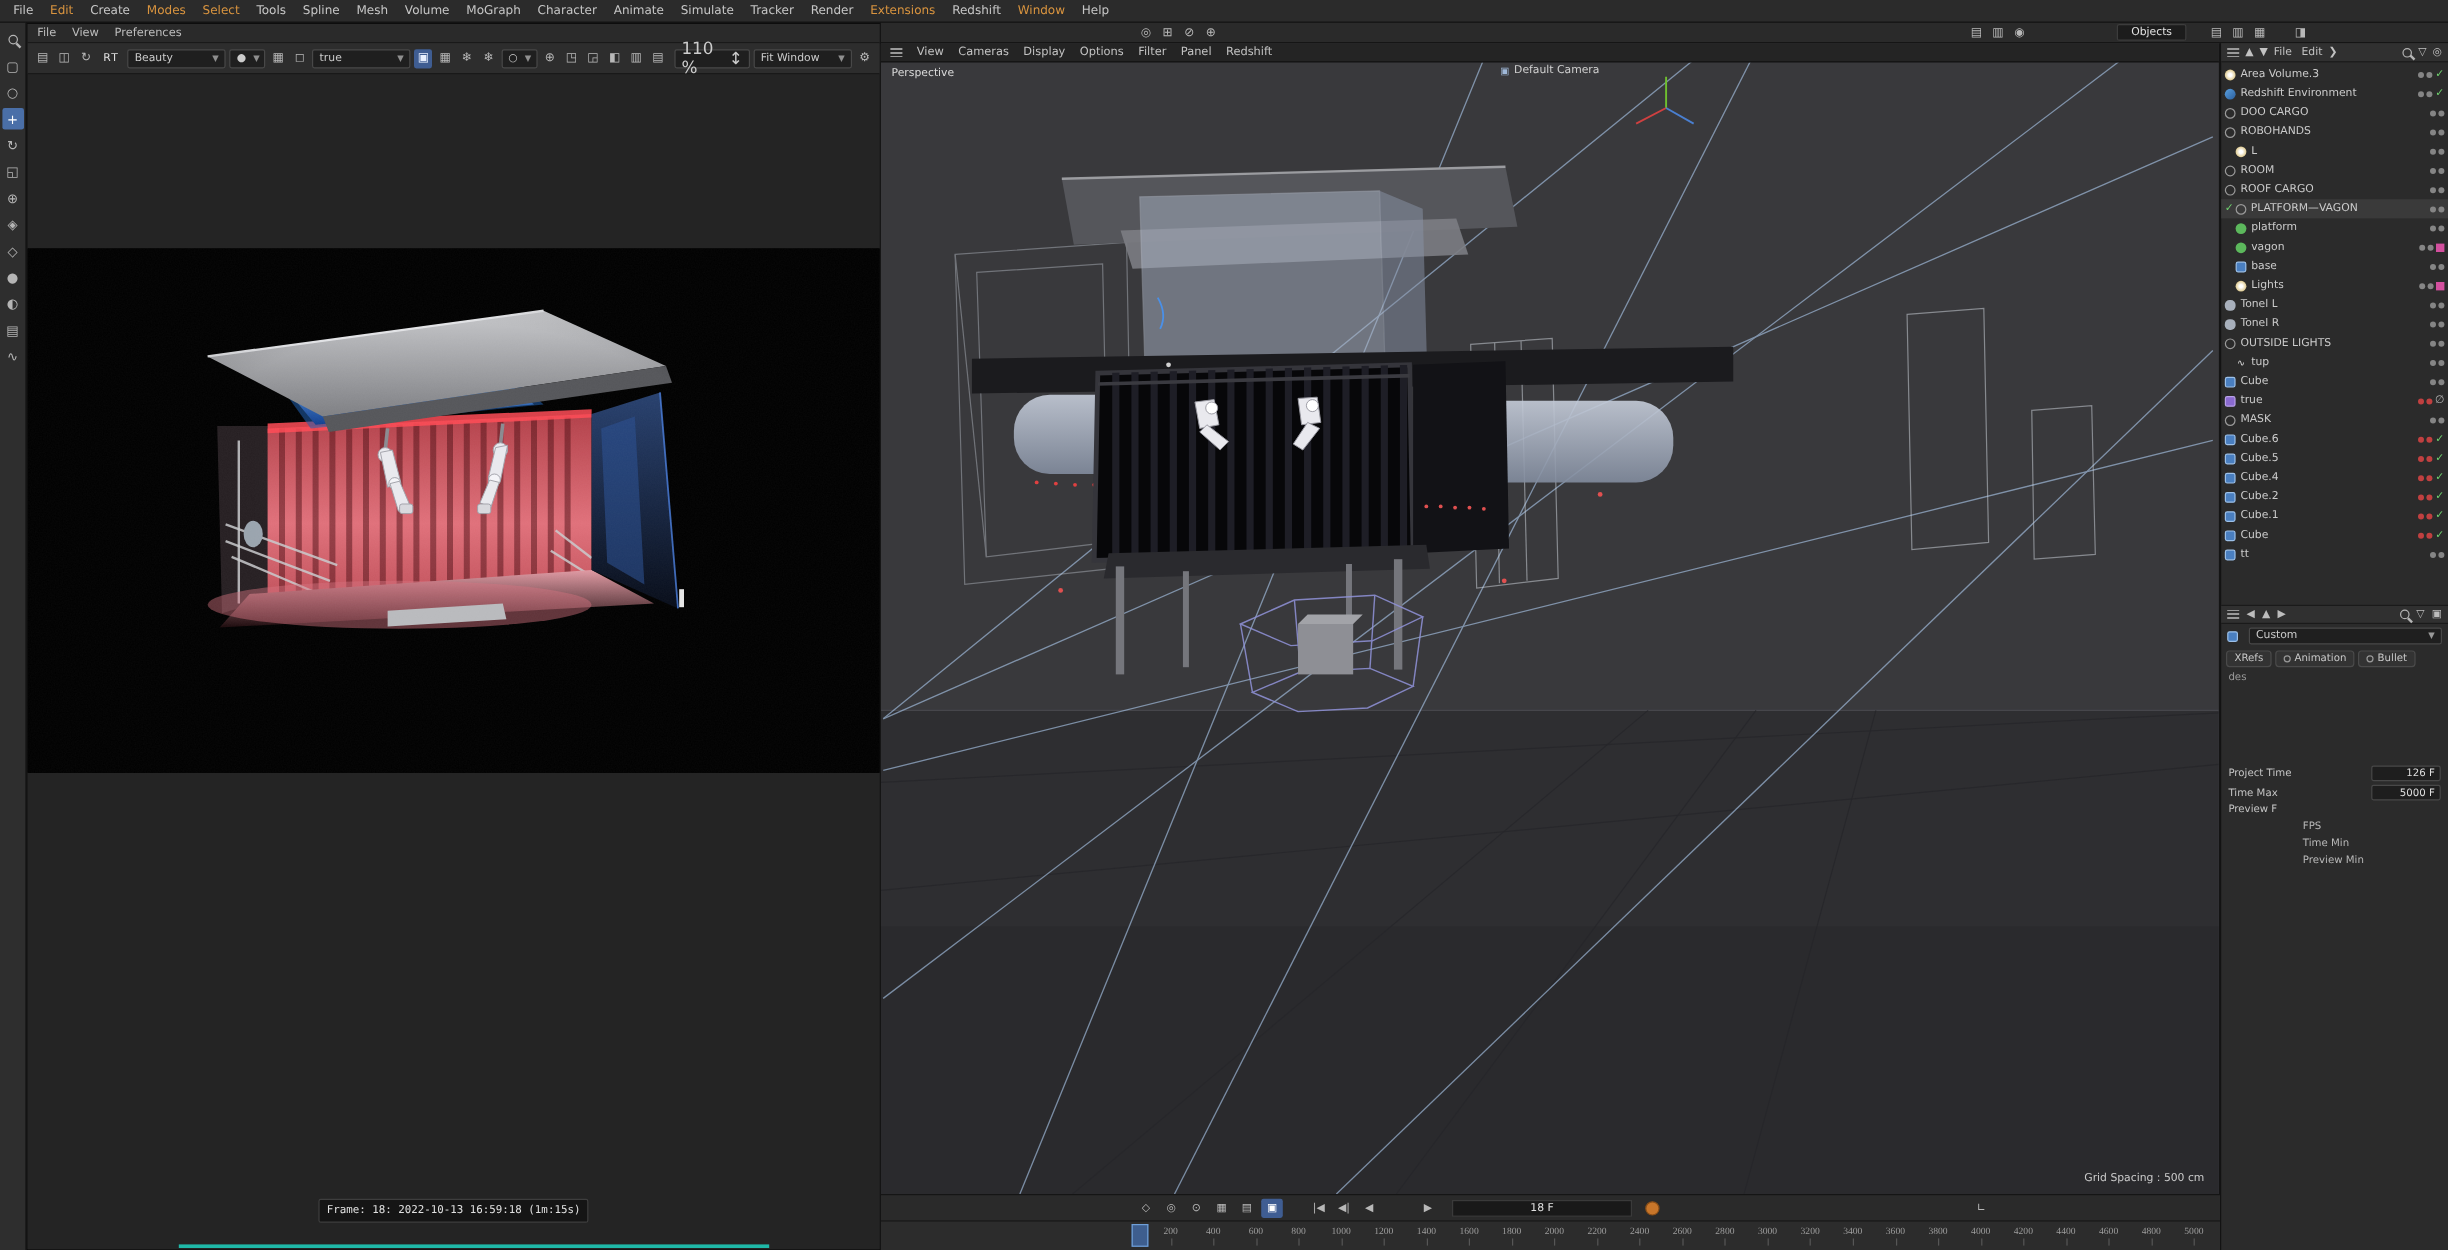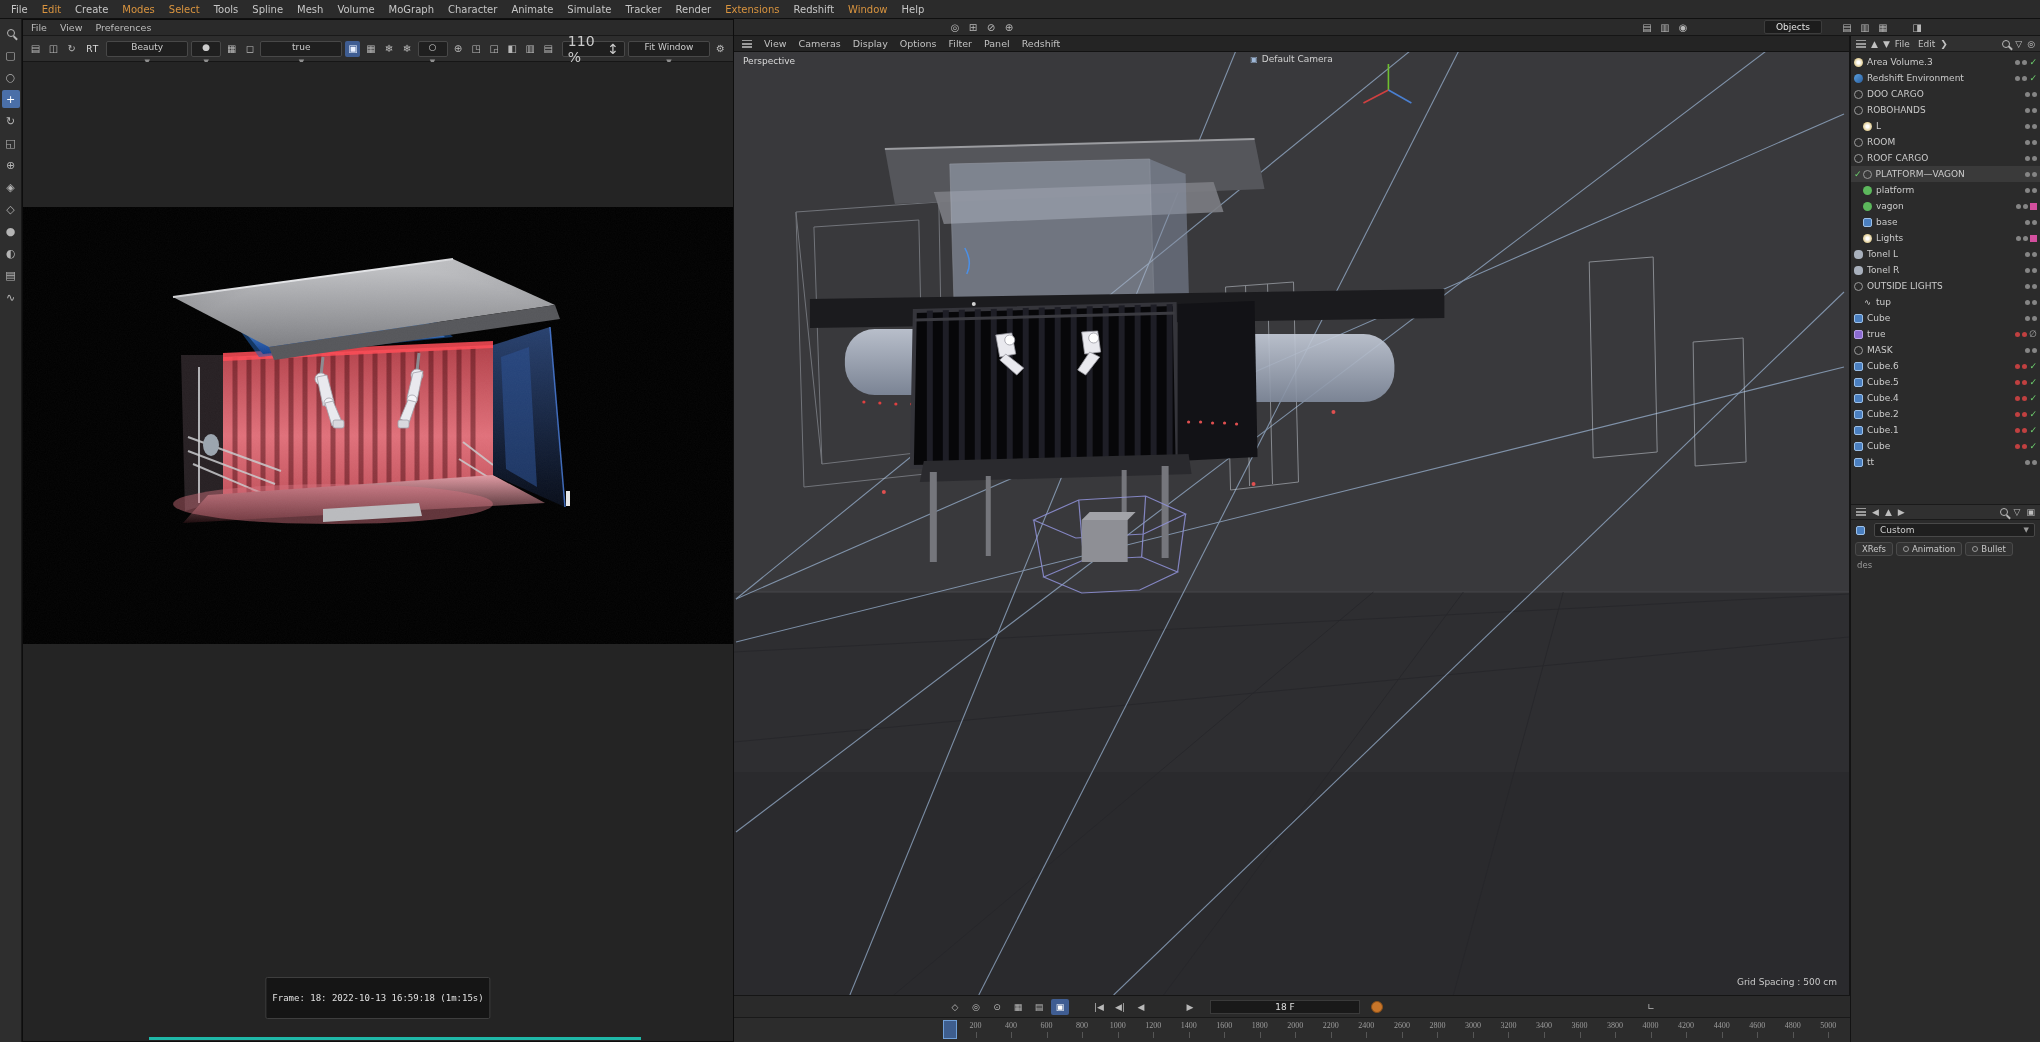--- a/index.html
+++ b/index.html
@@ -33,32 +33,32 @@
   .rv-menu { height:16px; display:flex; align-items:center; gap:13px; font-size:9.5px; color:#bdbdbd;
              padding:0 8px; background:#2a2a2a; border-bottom:1px solid #191919; }
   .rv-tools { height:26px; background:#2d2d2d; display:flex; align-items:center; padding:0 5px;
               gap:3px; border-bottom:1px solid #161616; }
   .rvt-icon { width:18px; height:16px; display:flex; align-items:center; justify-content:center;
               color:#b8b8b8; font-size:10px; border-radius:2px; }
   .rvt-icon.active { background:#3f5d92; color:#e8f0ff; }
   .rvt-text { font-size:9px; color:#e0e0e0; padding:0 4px; letter-spacing:1px; }
   .rvt-drop { height:16px; background:#1f1f1f; border:1px solid #484848; border-radius:2px;
               color:#ccc; font-size:9px; display:flex; align-items:center; justify-content:space-between;
-              padding:0 5px; gap:6px; min-width:82px;flex-direction:column; }
+              padding:0 5px; gap:6px; min-width:82px; }
   .rvt-drop.mini { min-width:30px; }
   .rvt-drop .arr { font-size:7px; color:#8f8f8f; }
   .rvt-spin { height:16px; background:#1f1f1f; border:1px solid #484848; font-size:14px; color:#ccc;
               display:flex; align-items:center; gap:5px; padding:0 5px; border-radius:2px; }
   .rvt-spacer { flex:1; }
   .rv-body { flex:1; position:relative; background:#242424; }
   .rv-canvas { position:absolute; left:0; top:145px; width:710px; height:437px; background:#000; }
   .rv-canvas svg { width:100%; height:100%; display:block; }
   .rv-status { position:absolute; left:50%; transform:translateX(-50%); bottom:22px;
                font-family:"DejaVu Sans Mono","Liberation Mono",monospace; font-size:9px; color:#e0e0e0;
-               background:#151515; border:1px solid #3e3e3e; border-radius:2px; padding:15px 6px; white-space:nowrap;text-align:right; }
+               background:#151515; border:1px solid #3e3e3e; border-radius:2px; padding:4px 6px; white-space:nowrap;text-align:right; }
   .rv-progress { position:absolute; bottom:1px; left:126px; width:492px; height:3px; }
 
   
   #toptoolbar { left:734px; top:19px; width:1306px; height:17px; background:#2a2a2a;
                 border-bottom:1px solid #151515; display:flex; align-items:center; }
   .objects-btn { background:#1c1c1c; border:1px solid #3c3c3c; color:#e2e2e2; font-size:9px;
                  padding:1px 11px; border-radius:2px; white-space:nowrap; }
 
   
   #viewport { left:734px; top:36px; width:1116px; height:959px; background:#38383b;
@@ -832,13 +832,29 @@
       <div class="am-tab">
         <span class="radio"></span>
         <span>Animation</span>
       </div>
       <div class="am-tab">
         <span class="radio"></span>
         <span>Bullet</span>
       </div>
     </div>
   <div class="am-mode">des</div>
+  <div class="am-fields">
+      <div class="am-field">
+        <span>Project Time</span>
+        <div class="am-val">126 F</div>
+      </div>
+      <div class="am-field">
+        <span>Time Max</span>
+        <div class="am-val">5000 F</div>
+      </div>
+      <div class="am-field">
+        <span>Preview F</span>
+      </div>
+      <div class="am-sub">FPS</div>
+      <div class="am-sub">Time Min</div>
+      <div class="am-sub">Preview Min</div>
+    </div>
 </div>
 
 </body></html>

